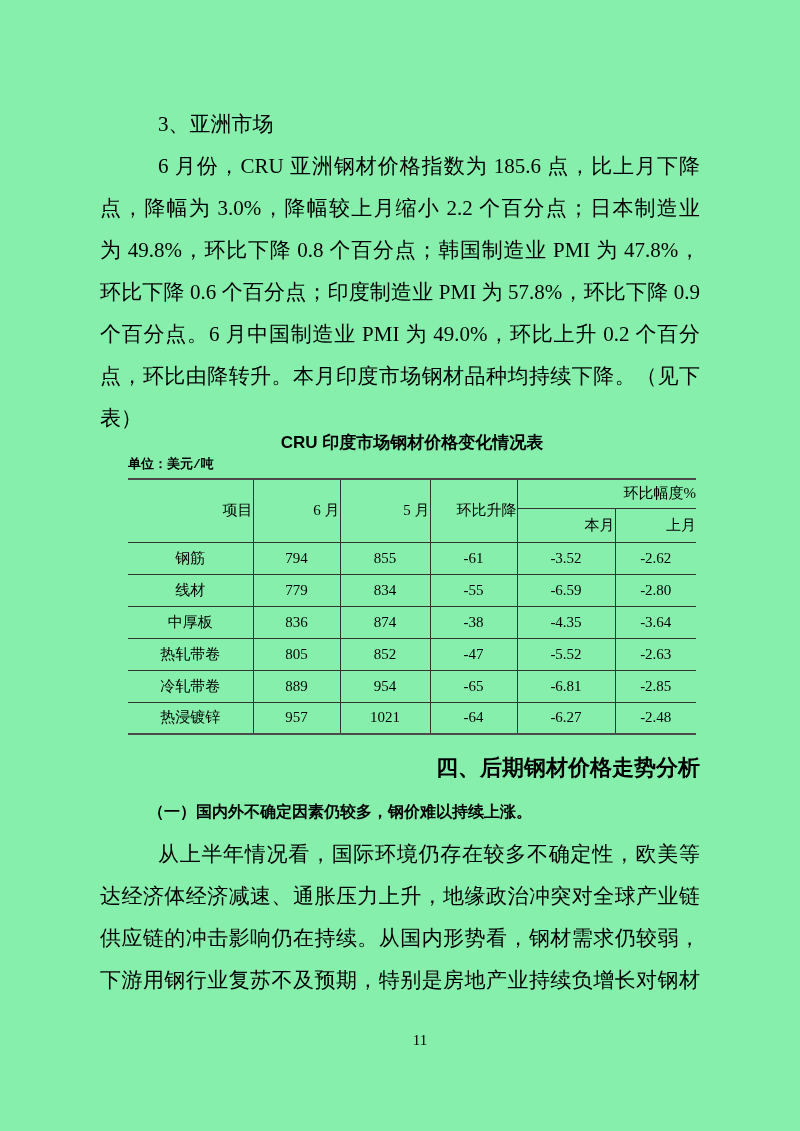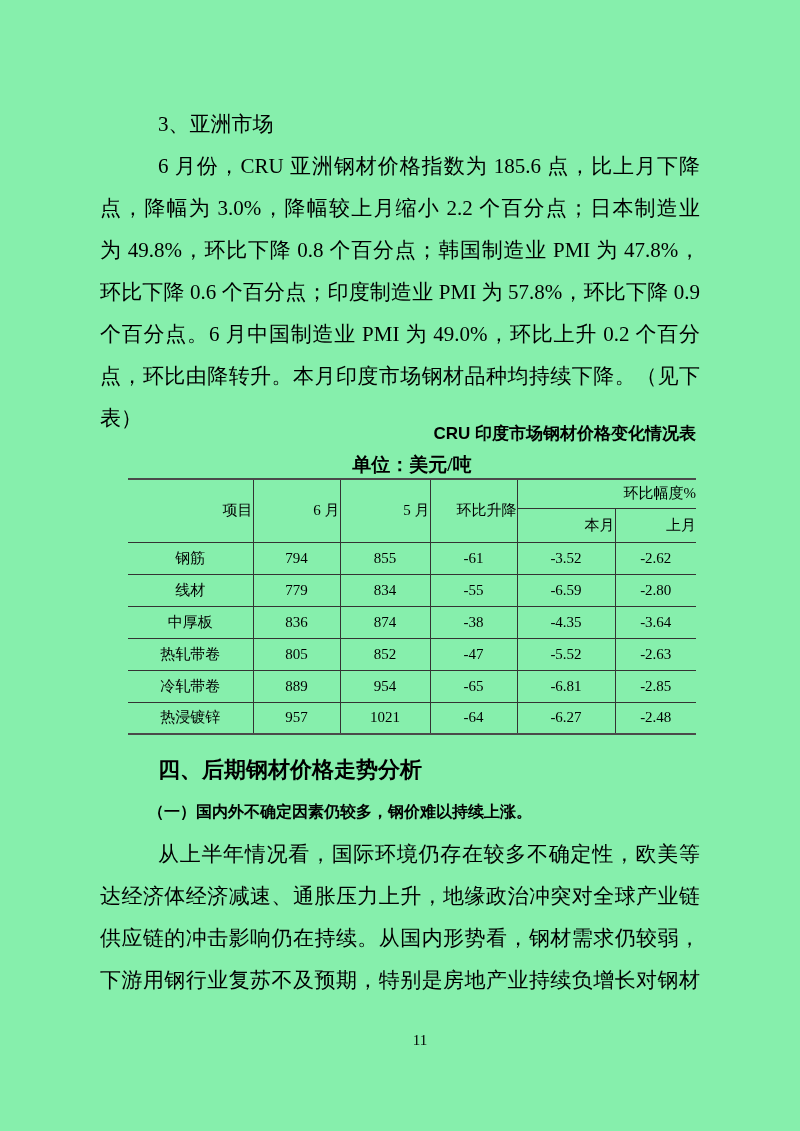--- a/index.html
+++ b/index.html
@@ -26,46 +26,47 @@
     white-space: nowrap;
     overflow: hidden;
   }
   .bline.full {
     white-space: normal;
     text-align: justify;
     text-align-last: justify;
   }
   .indent { padding-left: 58px; }
   .h-sans {
-    font-family: Liberation Sans, sans-serif;
+    font-family: Liberation Mono, monospace;
     font-weight: bold;
     font-size: 22px;
+    text-align: right;
   }
   .h-kai {
     font-weight: bold;
     font-size: 16px;
     padding-left: 48px;
   }
   
   .tbl-title {
     position: absolute;
-    left: 128px; top: 422px; width: 568px; height: 24px;
-    text-align: right;
+    left: 128px; top: 431px; width: 568px; height: 24px;
+    text-align: center;
     font-family: "Liberation Sans", sans-serif;
     font-weight: bold;
     font-size: 17px;
     line-height: 24px;
   }
   .tbl-unit {
     position: absolute;
     left: 128px; top: 454px; width: 568px; height: 22px;
-    text-align: center;
-    font-family: Liberation Serif, serif;
-    font-weight: bold;
-    font-size: 19px;
+    text-align: left;
+    font-family: Liberation Mono, monospace;
+    font-weight: bold;
+    font-size: 13px;
     line-height: 22px;
   }
   table.price {
     position: absolute;
     left: 128px; top: 478px;
     width: 568px;
     border-collapse: collapse;
     table-layout: fixed;
     border-top: 2px solid #4a4a4a;
     border-bottom: 2px solid #4a4a4a;

